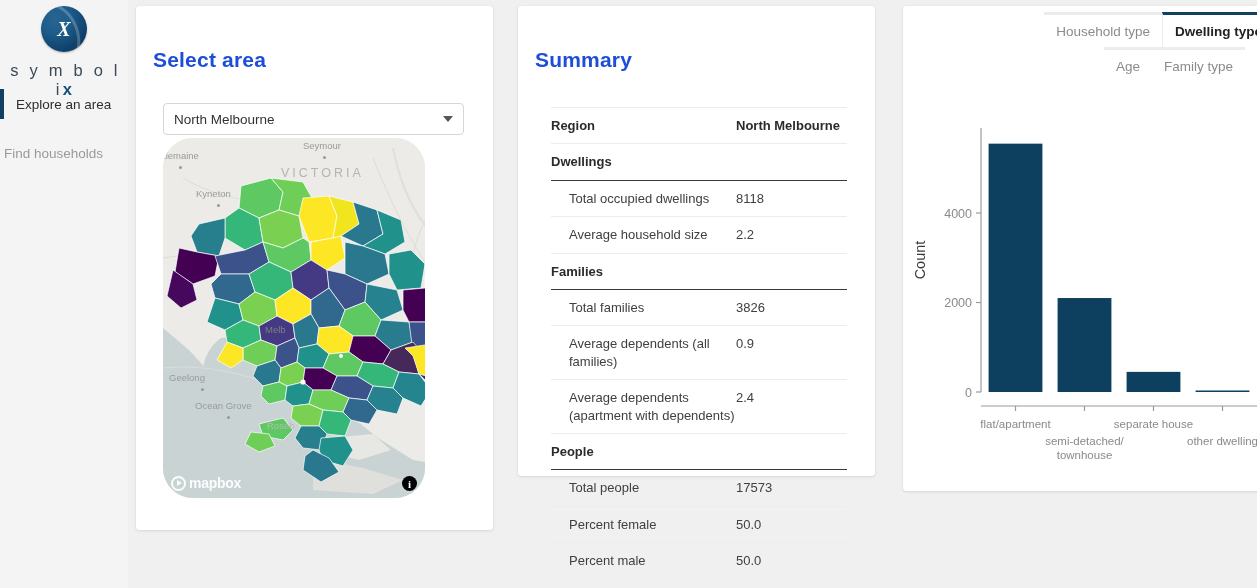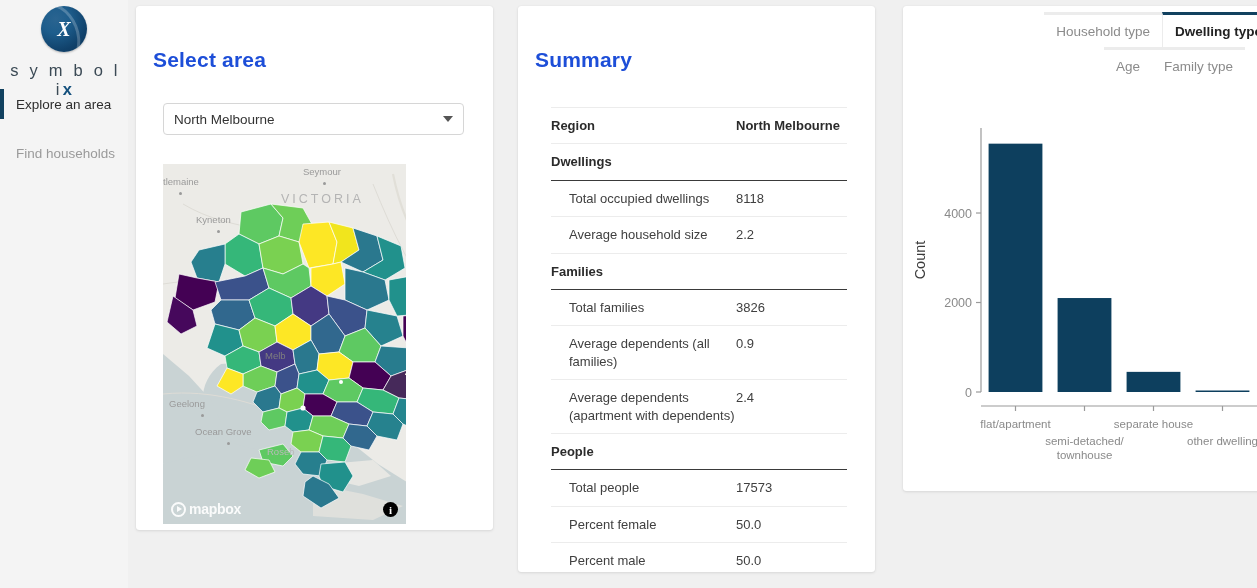--- a/index.html
+++ b/index.html
@@ -47,34 +47,34 @@
   }
   .wordmark {
     margin-top: 9px; font-size: 16.5px; letter-spacing: 3.2px;
     color: #3b4a55; text-align: center; padding-left: 3px;
   }
   .wordmark b { color: #15517d; font-weight: bold; }
 
   .nav-item {
     position: absolute; left: 0; width: 128px; height: 30px;
     display: flex; align-items: center;
-    padding-left: 16px;
+    padding-left: 4px;
     font-size: 13.5px; color: #9a9a9a;
   }
   .nav-item.active { color: #2e2e2e; border-left: 4px solid #11415f; padding-left: 12px; }
   #nav-0 { top: 89px; }
   #nav-1 { top: 138px; }
 
   
   .card {
     position: absolute; background: #ffffff; border-radius: 3px;
     box-shadow: 0 1px 3px rgba(0,0,0,.10), 0 0 1px rgba(0,0,0,.10);
   }
   #card-select { left: 136px; top: 6px; width: 357px; height: 524px; }
-  #card-summary { left: 518px; top: 6px; width: 357px; height: 566px; }
+  #card-summary { left: 518px; top: 6px; width: 357px; height: 470px; }
   #card-chart  { left: 903px; top: 6px; width: 372px; height: 485px; }
 
   .card-title {
     color: #1d4ed8; font-size: 21px; font-weight: bold;
     letter-spacing: .2px;
   }
   #select-title { position: absolute; left: 17px; top: 42px; }
   #summary-title { position: absolute; left: 17px; top: 42px; }
 
   
@@ -85,22 +85,22 @@
     font-size: 13.5px; color: #333;
   }
   #region-select .caret {
     margin-left: auto; width: 0; height: 0;
     border-left: 5px solid transparent; border-right: 5px solid transparent;
     border-top: 6px solid #555;
   }
 
   
   #map {
-    position: absolute; left: 27px; top: 158px; width: 243px; height: 360px;
-    overflow: hidden; background: #eceae6;
+    position: absolute; left: 27px; top: 132px; width: 262px; height: 360px;
+    overflow: hidden; background: #eceae6; border-radius: 30px;
   }
   #map svg { position: absolute; left: 0; top: 0; }
   .map-label {
     position: absolute; color: #9a9a9a; font-size: 9.5px;
     white-space: nowrap; pointer-events: none;
   }
   .map-label.big { font-size: 12.5px; letter-spacing: 3px; color: #b4b4b4; }
   .map-dot {
     position: absolute; width: 3px; height: 3px; border-radius: 50%;
     background: #9a9a9a;

